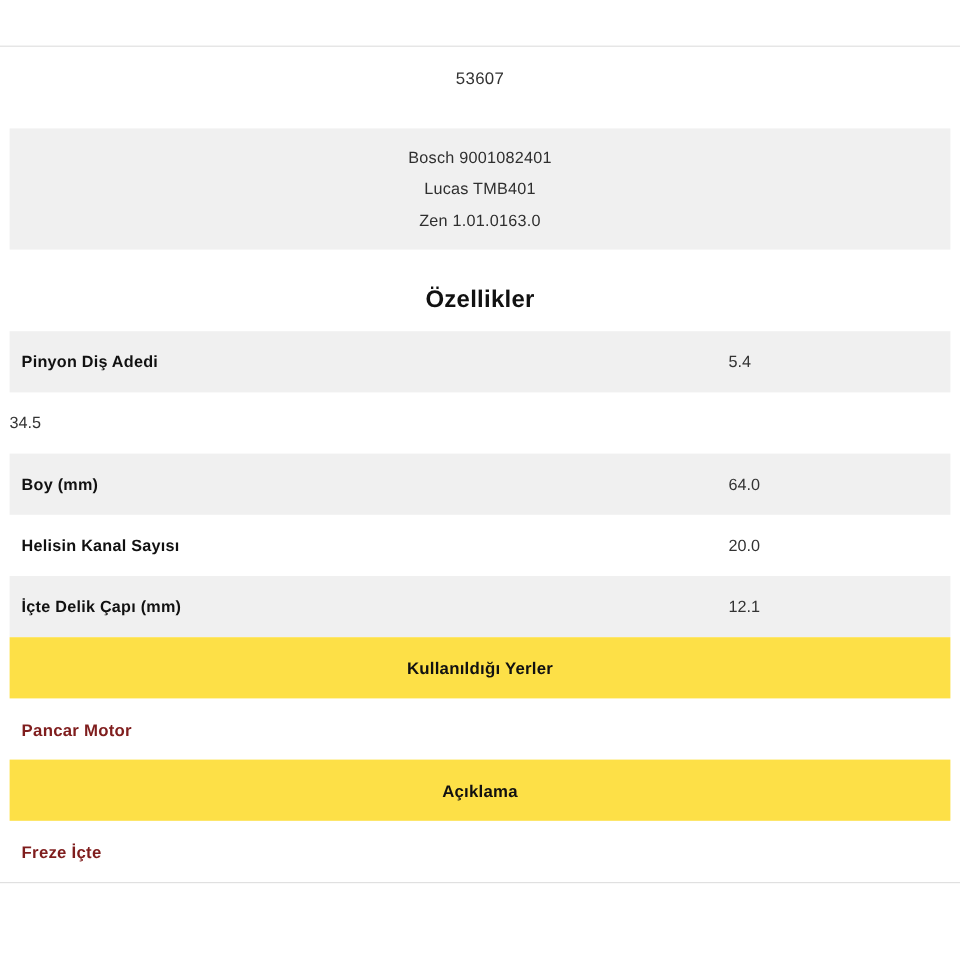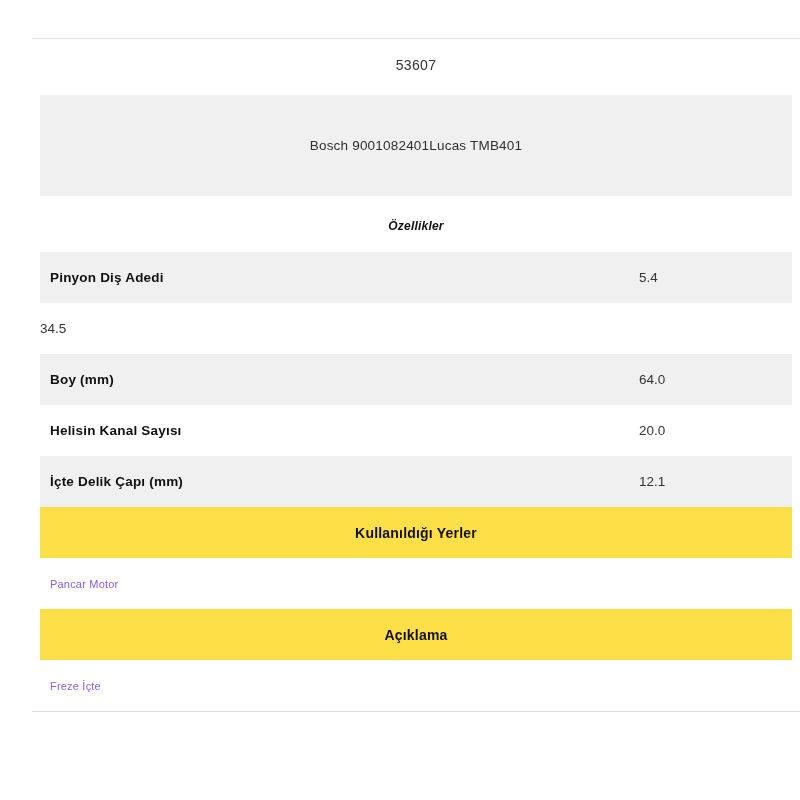--- a/index.html
+++ b/index.html
@@ -3,52 +3,51 @@
 <meta charset="utf-8">
 <style>
   * { margin: 0; padding: 0; box-sizing: border-box; }
   html, body {
     width: 800px; height: 800px;
     background: #ffffff;
     font-family: "Liberation Sans", sans-serif;
     color: #333333;
     overflow: hidden;
   }
-  .page { width: 800px; height: 590px; position: relative; padding-left: 32px; }
+  .page { width: 800px; height: 590px; position: relative; }
 
   .top-spacer {
     height: 39px;
     border-bottom: 1px solid #e0e0e0;
   }
 
   .article-row {
     height: 52px;
     display: flex; align-items: center; justify-content: center;
     font-size: 14px; font-weight: 500; color: #333333;
     letter-spacing: 0.3px;
   }
 
   .oem-panel {
-    margin: 4px 8px;
+    margin: 16px 8px;
     height: 101px;
     background: #f0f0f0;
-    display: flex; flex-direction: row;
+    display: flex; flex-direction: column;
     align-items: center; justify-content: center;
   }
   .oem-line {
     font-size: 13.5px; color: #2f2f2f;
     line-height: 26px; letter-spacing: 0.2px;
   }
 
   .specs-title {
     height: 52px;
     display: flex; align-items: center; justify-content: center;
-    font-size: 12px; font-weight: 700; color: #111111;
+    font-size: 20px; font-weight: 700; color: #111111;
     letter-spacing: 0.2px;
-    font-style: italic;
   }
 
   .spec-row {
     margin: 0 8px;
     height: 51px;
     display: flex; align-items: center;
     font-size: 13.5px;
   }
   .spec-row.gray { background: #f0f0f0; }
   .spec-label {
@@ -65,41 +64,43 @@
     background: #fde047;
     display: flex; align-items: center; justify-content: center;
     font-size: 14px; font-weight: 700; color: #111111;
     letter-spacing: 0.2px;
   }
 
   .plain-row {
     height: 51px;
     display: flex; align-items: center;
     padding-left: 18px;
-    font-size: 11px; color: #8b5cf6;
+    font-size: 14px; color: #7f1d1d;
     letter-spacing: 0.2px;
+    font-weight: bold;
   }
 
   .bottom-divider {
     height: 0;
     border-top: 1px solid #e0e0e0;
   }
 </style>
 </head>
 <body>
 
 <div class="page">
 
   <div class="top-spacer"></div>
 
   <div class="article-row">53607</div>
 
   <div class="oem-panel">
     <div class="oem-line">Bosch 9001082401</div>
     <div class="oem-line">Lucas TMB401</div>
+    <div class="oem-line">Zen 1.01.0163.0</div>
   </div>
 
   <div class="specs-title">Özellikler</div>
 
   <div class="spec-row gray">
     <span class="spec-label">Pinyon Diş Adedi</span>
     <span class="spec-value">5.4</span>
   </div>
   <div class="spec-row">
     <span class="spec-value">34.5</span>

